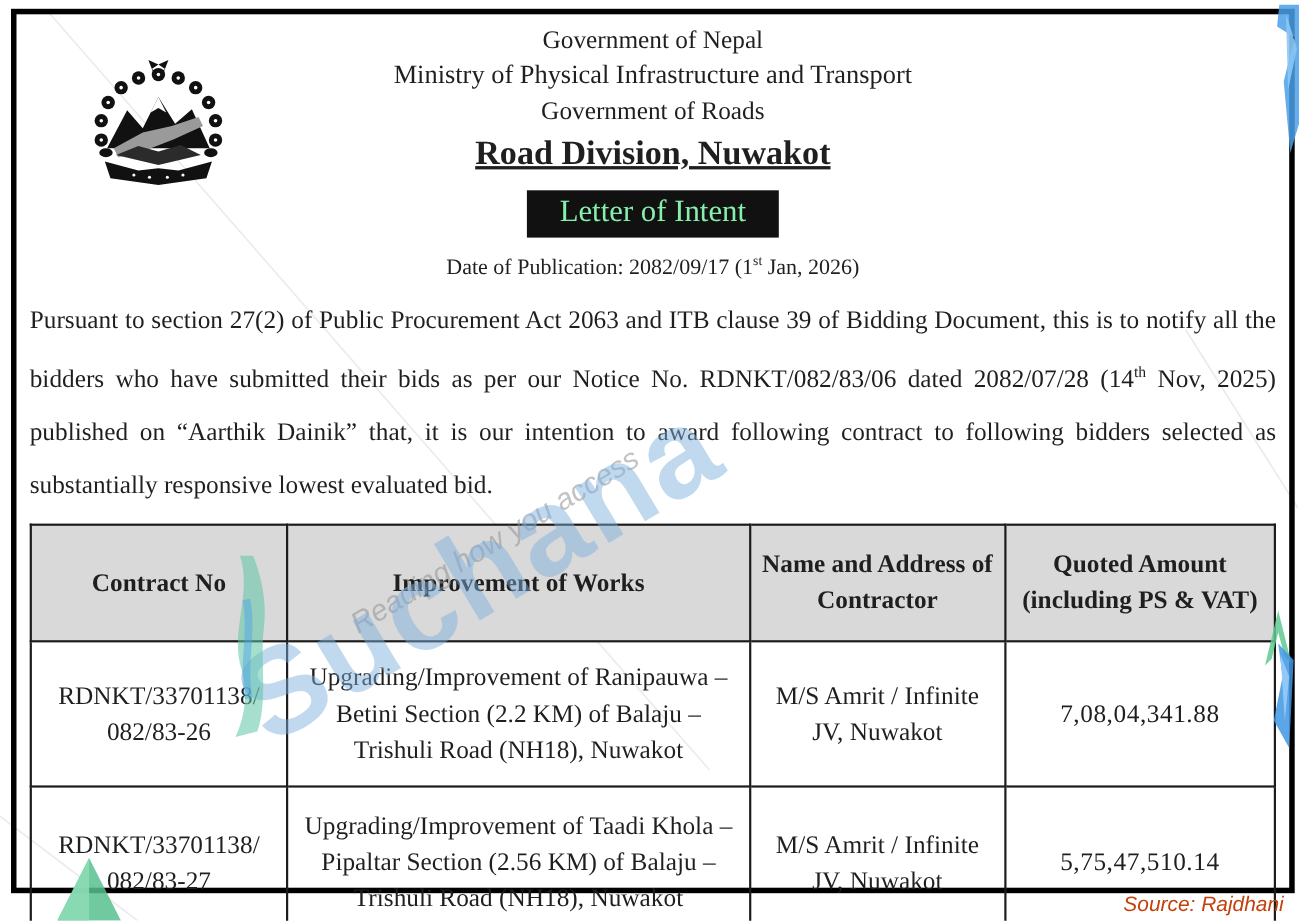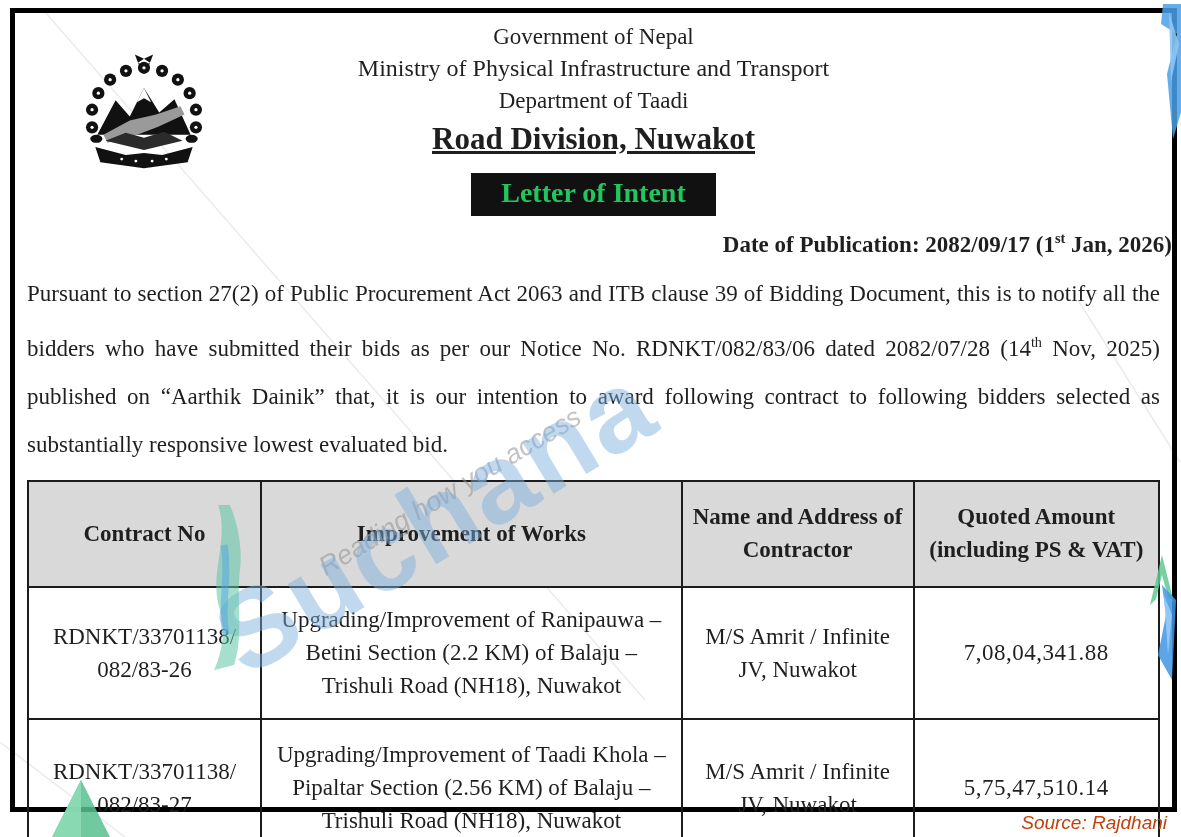--- a/index.html
+++ b/index.html
@@ -19,24 +19,24 @@
   .emblem{position:absolute;left:58px;top:40px;width:142px;height:128px;}
 
   
   .header-block{text-align:center;padding-top:8px;line-height:1.36;}
   .gov-line1{font-size:23px;}
   .gov-line2{font-size:24px;}
   .gov-line3{font-size:23px;}
   .division{font-size:31px;font-weight:bold;margin-top:2px;text-decoration:underline;}
 
   .banner-wrap{text-align:center;margin-top:13px;}
-  .loi-banner{display:inline-block;background:#111111;color:#22c55e;
-              font-size:28px;font-weight:bold;padding:4px 30px 7px 30px;}
-
-  .date-line{text-align:right;font-size:23px;margin-top:14px;font-weight:bold;}
+  .loi-banner{display:inline-block;background:#111111;color:#86efac;
+              font-size:28px;font-weight:normal;padding:4px 30px 7px 30px;}
+
+  .date-line{text-align:center;font-size:20px;margin-top:14px;}
   sup{font-size:0.62em;}
 
   .body-par{margin:12px 12px 0 12px;font-size:23px;line-height:48px;
             text-align:justify;}
 
   table.loi{border-collapse:collapse;width:1133px;margin:11px 12px 0 12px;
             table-layout:fixed;}
   table.loi th,table.loi td{border:2px solid #1c1c1c;text-align:center;
             vertical-align:middle;padding:2px 6px;}
   table.loi th{background:#d9d9d9;font-size:23px;font-weight:bold;line-height:1.4;}
@@ -128,21 +128,21 @@
         <path d="M22 92 L52 100 L70 98 L88 100 L118 92 L113 107 L70 113 L27 107 Z" fill="#111"></path>
         <circle cx="48" cy="104" r="1.4" fill="#fff"></circle>
           <circle cx="62" cy="106" r="1.4" fill="#fff"></circle>
         <circle cx="78" cy="106" r="1.4" fill="#fff"></circle>
           <circle cx="92" cy="104" r="1.4" fill="#fff"></circle>
       </svg>
 
       <div class="header-block">
         <div class="gov-line1">Government of Nepal</div>
         <div class="gov-line2">Ministry of Physical Infrastructure and Transport</div>
-        <div class="gov-line3">Department of Taadi</div>
+        <div class="gov-line3">Government of Roads</div>
         <div class="division">Road Division, Nuwakot</div>
       </div>
 
       <div class="banner-wrap">
         <span class="loi-banner">Letter of Intent</span>
       </div>
 
       <div class="date-line"><span>Date of Publication: 2082/09/17 (1</span><sup>st</sup><span> Jan, 2026)</span></div>
 
       <div class="body-par"><span>Pursuant to section 27(2) of Public Procurement Act 2063 and ITB clause 39 of Bidding Document, this is to notify all the bidders who have submitted their bids as per our Notice No. RDNKT/082/83/06 dated 2082/07/28 (14</span><sup>th</sup><span> Nov, 2025) published on “Aarthik Dainik” that, it is our intention to award following contract to following bidders selected as substantially responsive lowest evaluated bid.</span></div>

